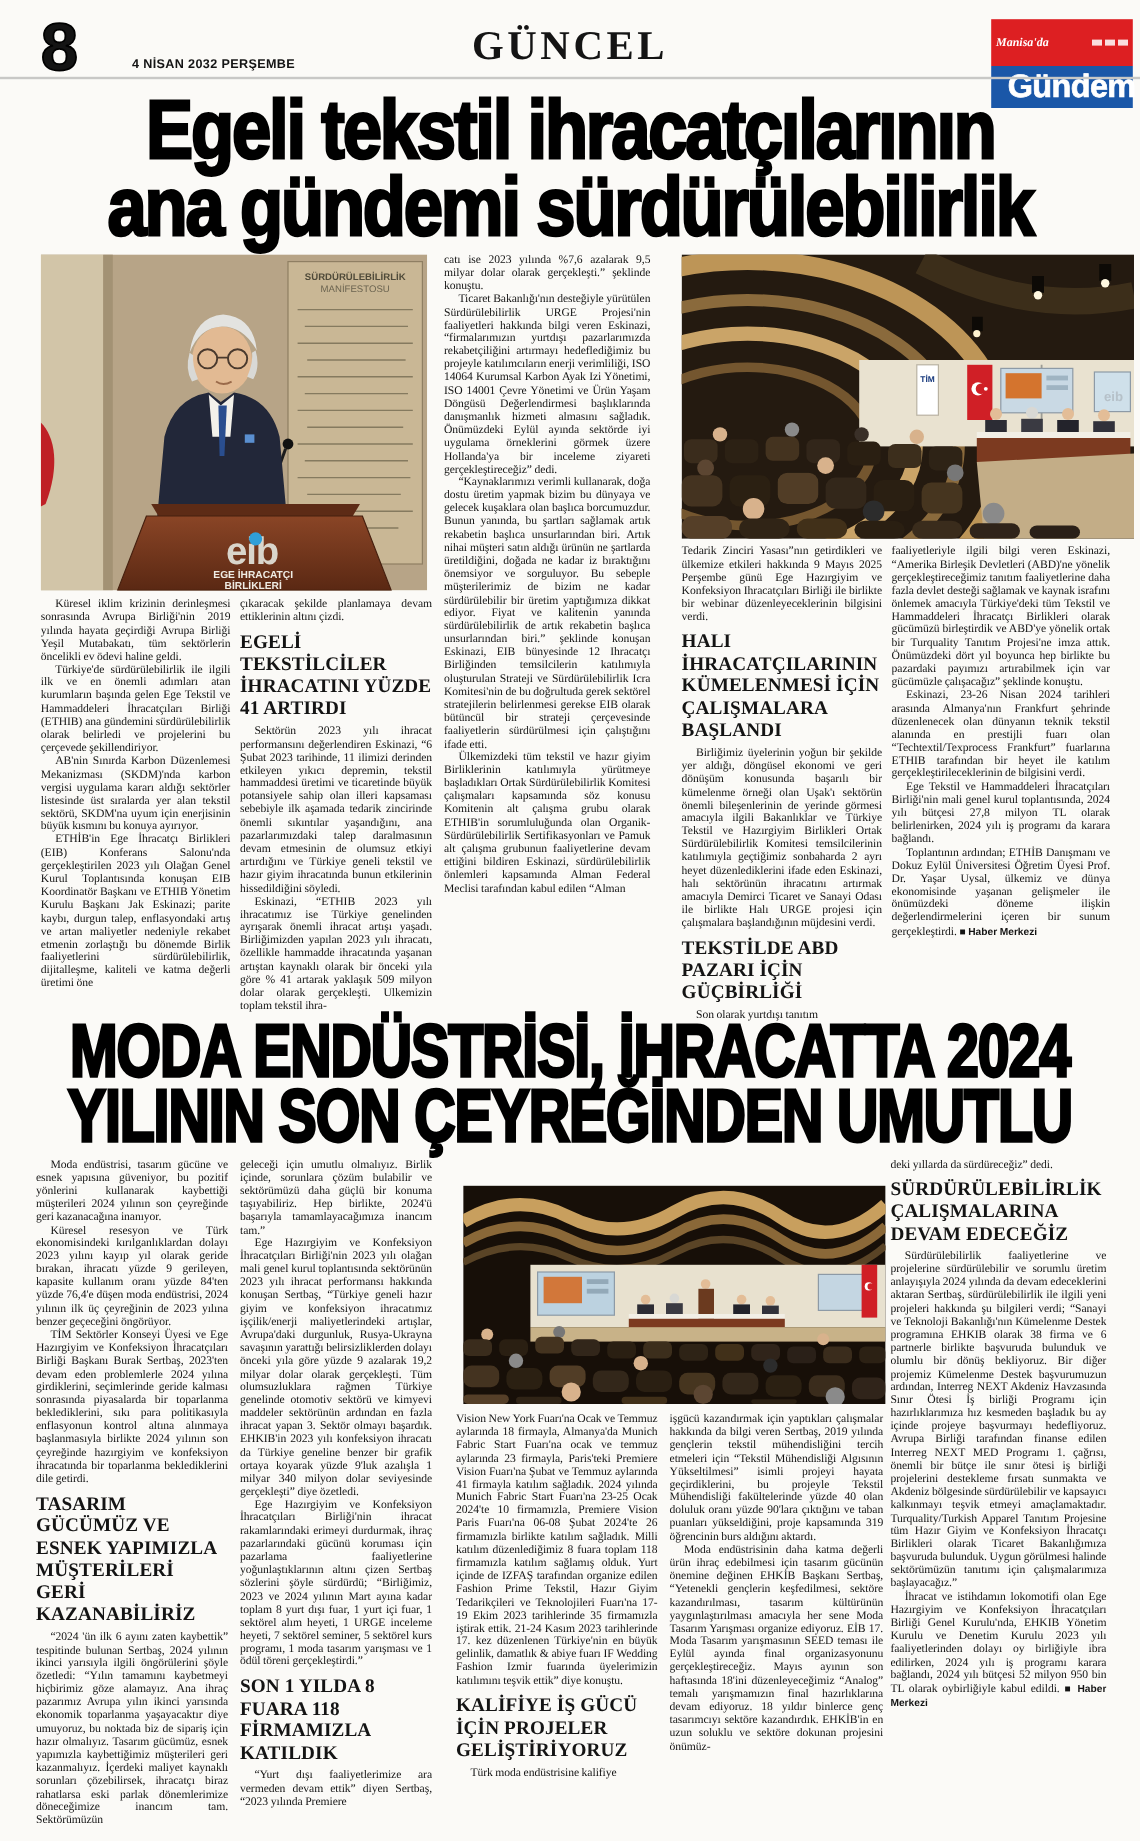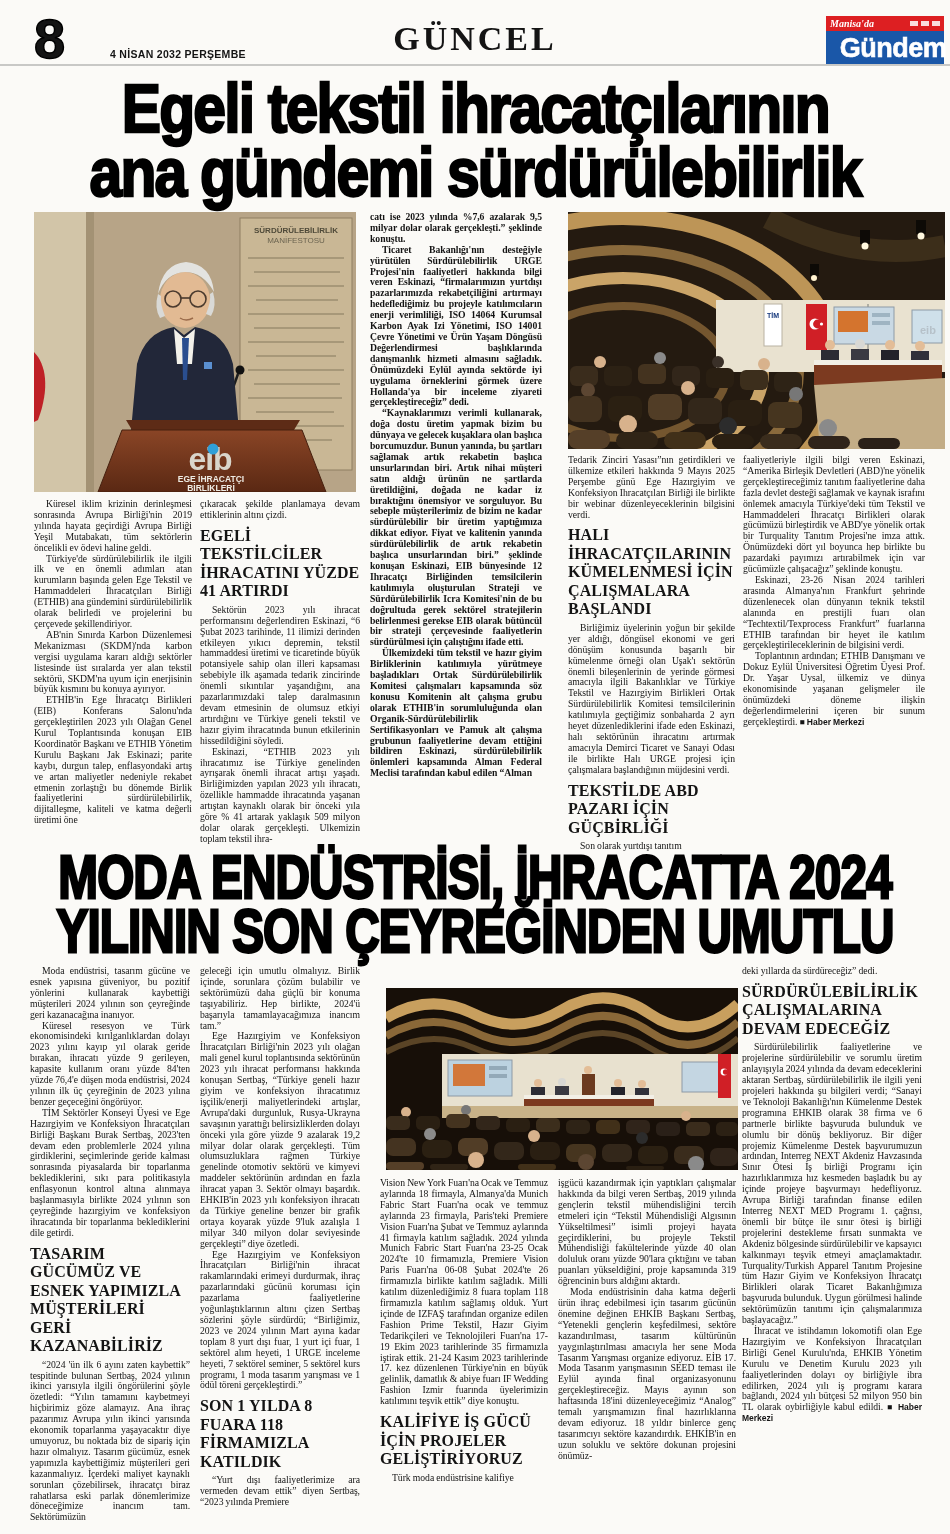--- a/index.html
+++ b/index.html
@@ -11,21 +11,21 @@
   .abs{position:absolute;}
   
   .pagenum{left:34px;top:14px;font-family:"Liberation Sans",sans-serif;font-weight:bold;
     font-size:56px;line-height:50px;-webkit-text-stroke:1.5px #000;}
   .pagedate{left:110px;top:48px;font-family:"Liberation Sans",sans-serif;font-weight:bold;
     font-size:10.5px;letter-spacing:.3px;}
   .section{left:0;right:0;top:20px;text-align:center;font-weight:bold;font-size:34px;
     letter-spacing:3px;font-family:Liberation Serif, serif;}
   .logo{right:6px;top:16px;width:118px;height:50px;}
   .logo-red{height:15px;background:#dd1f22;color:#fff;display:flex;align-items:center;
-    font-family:"Liberation Serif",serif;font-style:italic;font-weight:bold;font-size:10px;padding:0 4px;}
+    font-family:"Liberation Serif",serif;font-style:italic;font-weight:bold;font-size:10px;padding:12px 4px;}
   .logo-dashes{margin-left:auto;width:30px;height:5px;
     background:linear-gradient(90deg,#fff 0 8px,transparent 8px 11px,#fff 11px 19px,transparent 19px 22px,#fff 22px 30px);
     opacity:.85;}
   .logo-blue{height:35px;background:#1a57a8;color:#fff;display:flex;align-items:center;justify-content:center;
     font-family:"Liberation Sans",sans-serif;font-weight:bold;font-size:27px;letter-spacing:-.5px;padding-left:16px;
     -webkit-text-stroke:.6px #fff;}
   .toprule{left:0;top:64px;width:950px;height:2px;background:#c8c8c6;}
   
   .hlwrap1{left:0;top:76px;width:950px;}
   .hlwrap2{left:0;top:850px;width:950px;}
@@ -41,21 +41,21 @@
   .b2{left:30px;top:966px;width:915px;height:568px;}
   .col{position:absolute;overflow:hidden;}
   .para{font-size:9.7px;line-height:10.9px;margin:0;text-align:justify;text-indent:12px;
     letter-spacing:-.05px;word-spacing:-.2px;}
   .noind{text-indent:0;}
   .subhead{font-size:16px;line-height:18.5px;font-weight:bold;margin:6px 0 4px;letter-spacing:.1px;}
   .sig{font-family:"Liberation Sans",sans-serif;font-weight:bold;font-size:8.5px;letter-spacing:0;}
   
   .p1{left:4px;top:0;}   .c11{left:4px;top:287px;width:158px;height:359px;}
   .c12{left:170px;top:287px;width:160px;height:359px;}
-  .c13{left:340px;top:0;width:172px;height:646px;font-weight:bold;}
+  .c13{left:340px;top:0;width:172px;height:646px;}
   .p2{left:538px;top:0;} .c14{left:538px;top:243px;width:167px;height:403px;}
   .c15{left:713px;top:243px;width:182px;height:403px;}
   
   .c21{left:0;top:0;width:160px;height:568px;}
   .c22{left:170px;top:0;width:160px;height:568px;}
   .p3{left:356px;top:22px;}
   .c23{left:350px;top:212px;width:168px;height:356px;}
   .c24{left:528px;top:212px;width:178px;height:356px;}
   .c25{left:712px;top:0;width:180px;height:568px;}
   svg{display:block;}
@@ -263,20 +263,21 @@
     <div class="col c14">
         <p class="para noind">Tedarik Zinciri Yasası”nın getirdikleri ve ülkemize etkileri hakkında 9 Mayıs 2025 Perşembe günü Ege Hazırgiyim ve Konfeksiyon Ihracatçıları Birliği ile birlikte bir webinar düzenleyeceklerinin bilgisini verdi.</p>
         <h3 class="subhead">HALI İHRACATÇILARININ KÜMELENMESİ İÇİN ÇALIŞMALARA BAŞLANDI</h3>
         <p class="para">Birliğimiz üyelerinin yoğun bir şekilde yer aldığı, döngüsel ekonomi ve geri dönüşüm konusunda başarılı bir kümelenme örneği olan Uşak'ı sektörün önemli bileşenlerinin de yerinde görmesi amacıyla ilgili Bakanlıklar ve Türkiye Tekstil ve Hazırgiyim Birlikleri Ortak Sürdürülebilirlik Komitesi temsilcilerinin katılımıyla geçtiğimiz sonbaharda 2 ayrı heyet düzenlediklerini ifade eden Eskinazi, halı sektörünün ihracatını artırmak amacıyla Demirci Ticaret ve Sanayi Odası ile birlikte Halı URGE projesi için çalışmalara başlandığının müjdesini verdi.</p>
         <h3 class="subhead">TEKSTİLDE ABD PAZARI İÇİN GÜÇBİRLİĞİ</h3>
         <p class="para">Son olarak yurtdışı tanıtım</p>
       </div>
     <div class="col c15">
         <p class="para noind">faaliyetleriyle ilgili bilgi veren Eskinazi, “Amerika Birleşik Devletleri (ABD)'ne yönelik gerçekleştireceğimiz tanıtım faaliyetlerine daha fazla devlet desteği sağlamak ve kaynak israfını önlemek amacıyla Türkiye'deki tüm Tekstil ve Hammaddeleri İhracatçı Birlikleri olarak gücümüzü birleştirdik ve ABD'ye yönelik ortak bir Turquality Tanıtım Projesi'ne imza attık. Önümüzdeki dört yıl boyunca hep birlikte bu pazardaki payımızı artırabilmek için var gücümüzle çalışacağız” şeklinde konuştu.</p>
         <p class="para">Eskinazi, 23-26 Nisan 2024 tarihleri arasında Almanya'nın Frankfurt şehrinde düzenlenecek olan dünyanın teknik tekstil alanında en prestijli fuarı olan “Techtextil/Texprocess Frankfurt” fuarlarına ETHIB tarafından bir heyet ile katılım gerçekleştirileceklerinin de bilgisini verdi.</p>
+        <p class="para">Ege Tekstil ve Hammaddeleri İhracatçıları Birliği'nin mali genel kurul toplantısında, 2024 yılı bütçesi 27,8 milyon TL olarak belirlenirken, 2024 yılı iş programı da karara bağlandı.</p>
         <p class="para">Toplantının ardından; ETHİB Danışmanı ve Dokuz Eylül Üniversitesi Öğretim Üyesi Prof. Dr. Yaşar Uysal, ülkemiz ve dünya ekonomisinde yaşanan gelişmeler ile önümüzdeki döneme ilişkin değerlendirmelerini içeren bir sunum gerçekleştirdi.<span class="sig"> ■ Haber Merkezi</span></p>
       </div>
   </div>
 </section>
 
 <section>
   <h1 class="abs hlwrap2" style="margin:0;">
     <div class="hl hl2">
         <span>MODA ENDÜSTRİSİ, İHRACATTA 2024</span>
       </div>

